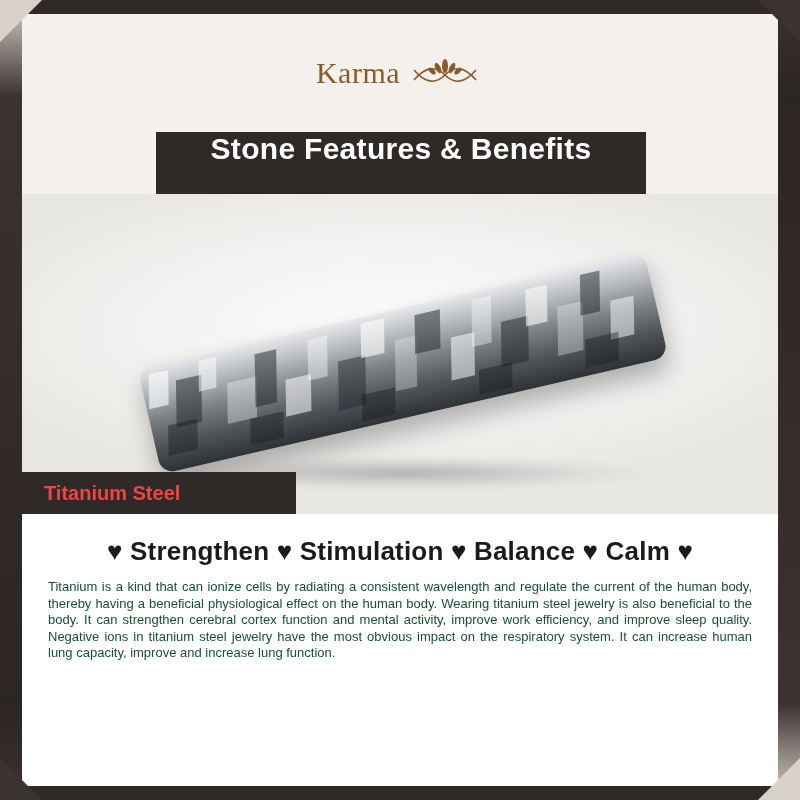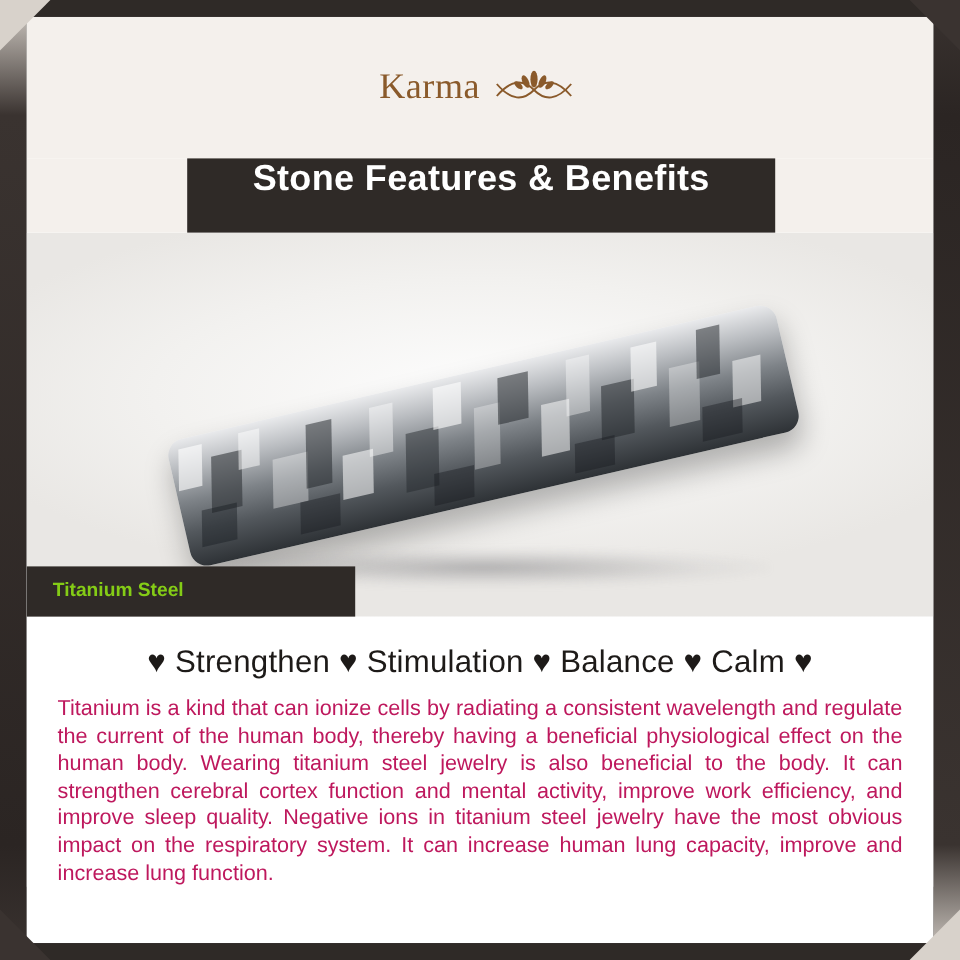--- a/index.html
+++ b/index.html
@@ -185,44 +185,44 @@
     bottom: 0;
     height: 42px;
     min-width: 230px;
     background: #2f2a27;
     display: flex;
     align-items: center;
     padding: 0 22px 0 22px;
     z-index: 4;
   }
   .stone-tag span {
-    color: #84cc16;
-    font-size: 16px;
+    color: #ef4444;
+    font-size: 20px;
     font-weight: bold;
   }
 
   
   .content {
     position: relative;
     padding: 22px 26px 0 26px;
     background: #ffffff;
   }
   .benefits {
     text-align: center;
     font-size: 26px;
-    font-weight: normal;
+    font-weight: bold;
     color: #1d1a18;
     letter-spacing: 0.2px;
     margin-bottom: 12px;
   }
 
   .body-text {
-    font-size: 18px;
+    font-size: 13px;
     line-height: 1.27;
-    color: #be185d;
+    color: #14532d;
     text-align: justify;
     hyphens: auto;
   }
 
   
   .edge-left {
     position: absolute;
     left: 0; top: 0;
     width: 22px; height: 800px;
     background: linear-gradient(180deg, #d8d2cb 0%, #3a3330 12%, #2b2523 88%, #3a3330 100%);

